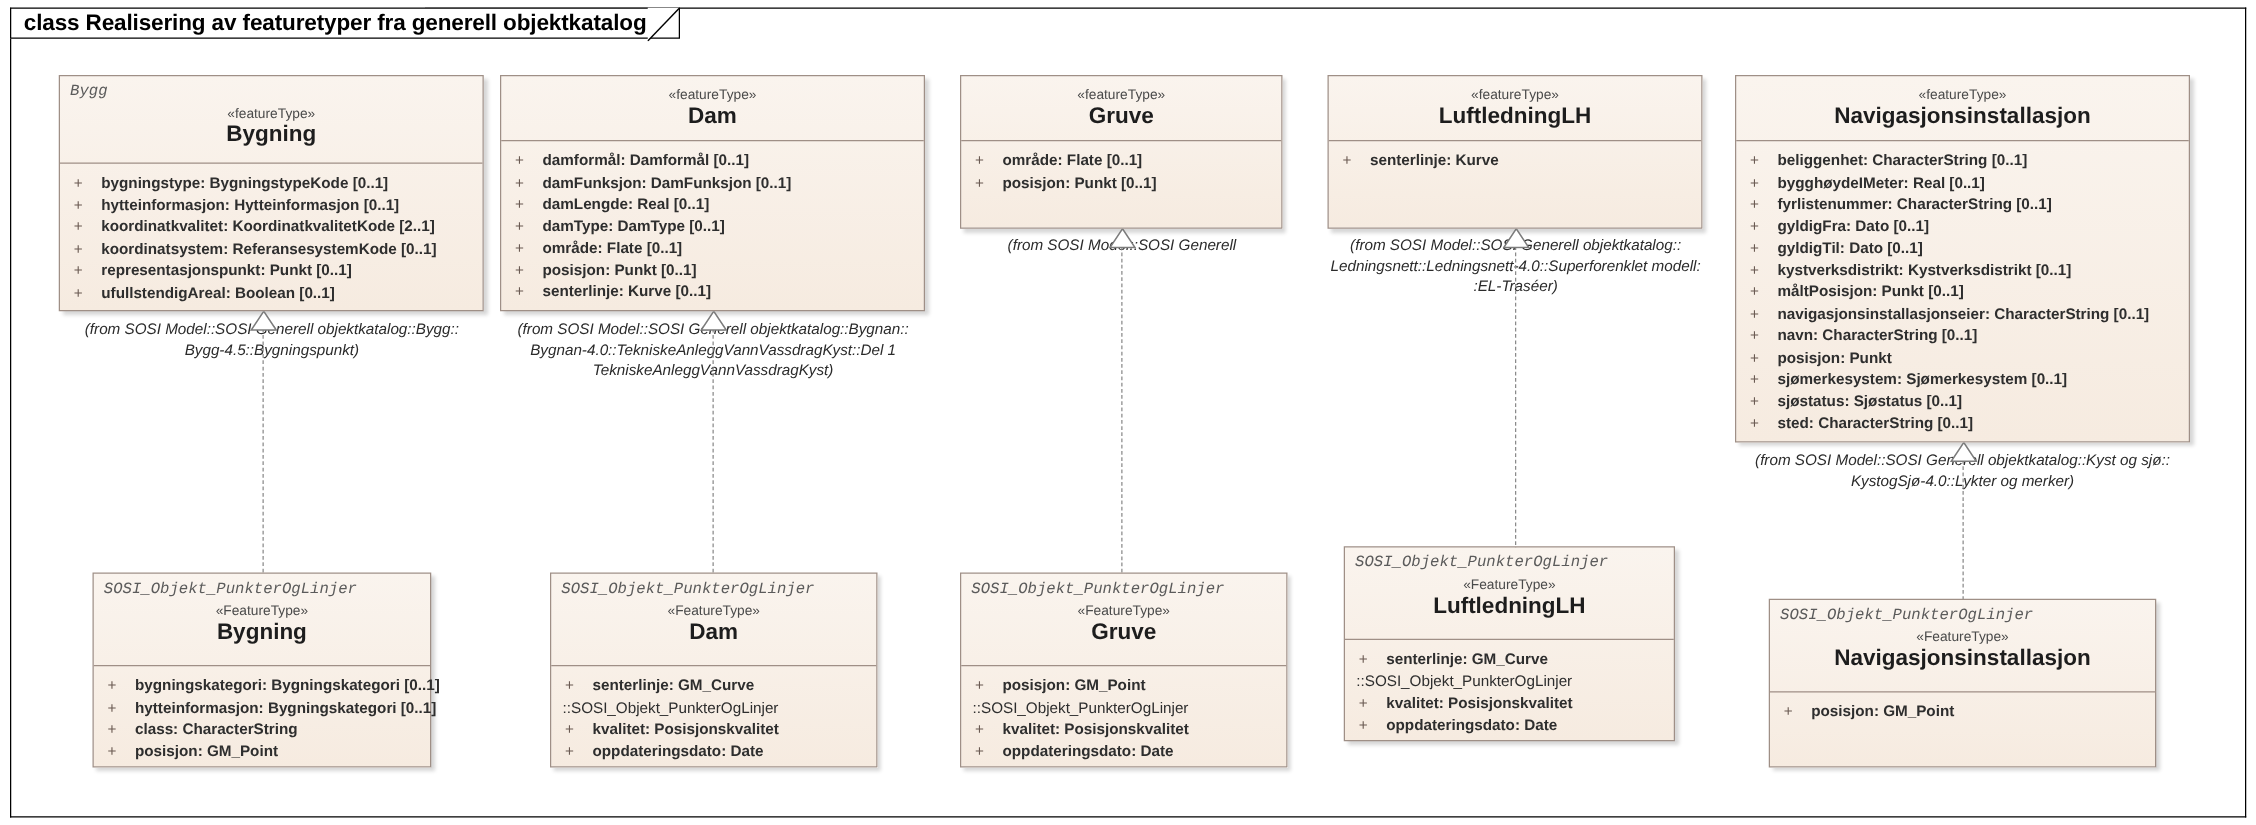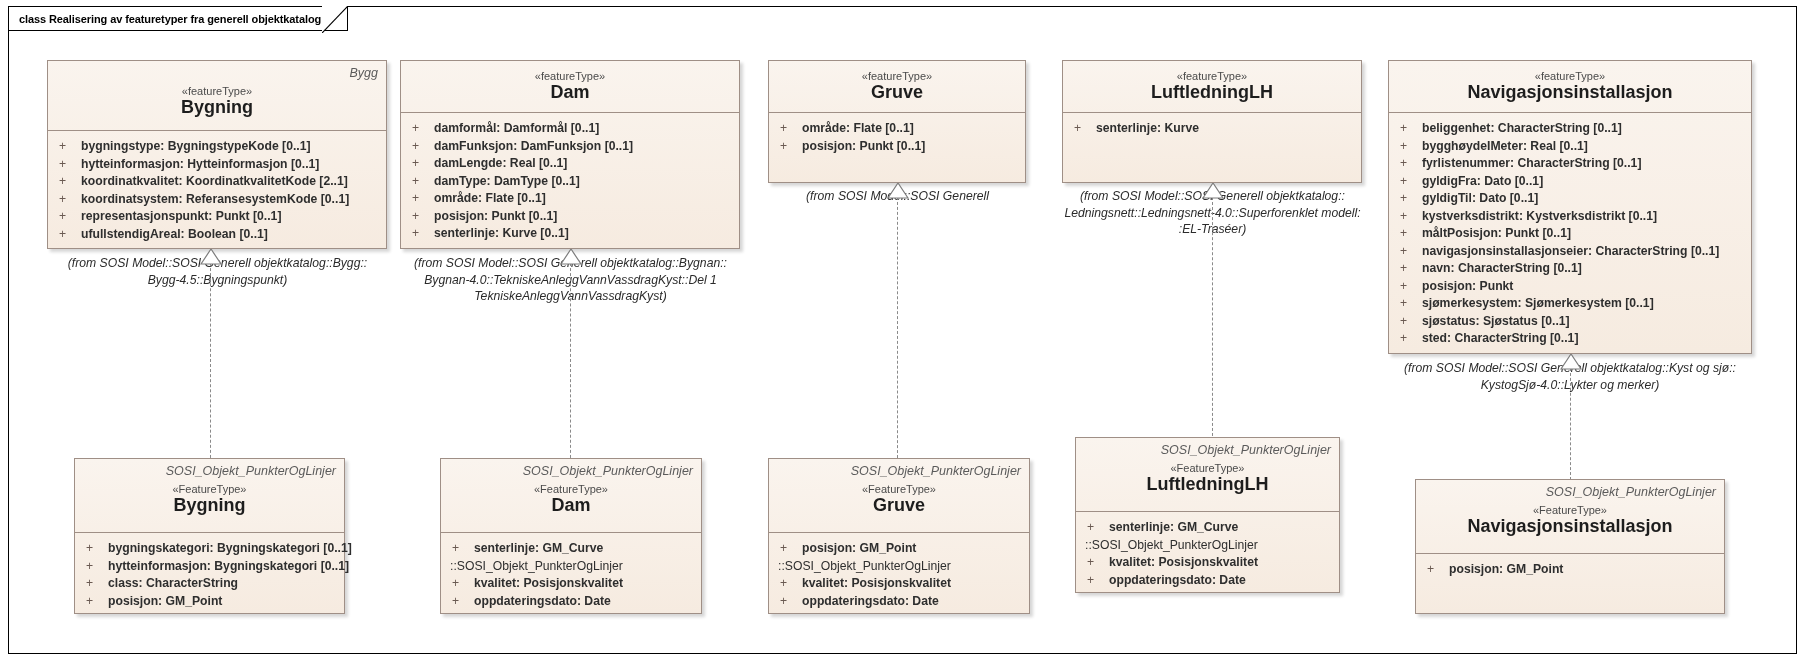--- a/index.html
+++ b/index.html
@@ -32,21 +32,21 @@
     left: 8px;
     top: 6px;
     height: 25px;
     box-sizing: border-box;
     border: 1px solid #000000;
     border-bottom: 1px solid #000000;
     background: #ffffff;
     padding: 0 26px 0 10px;
     display: flex;
     align-items: center;
-    font-size: 11px;
+    font-size: 18px;
     font-weight: bold;
     color: #000000;
     letter-spacing: -0.1px;
     z-index: 5;
   }
   #frame-tab-corner {
     position: absolute;
     right: -1px;
     top: -1px;
     width: 26px;
@@ -69,27 +69,28 @@
     background: linear-gradient(to bottom, #faf4ee 0%, #f6ebe0 100%);
     box-shadow: 3px 3px 3px rgba(0,0,0,0.16);
   }
   .uml-header {
     box-sizing: border-box;
     border-bottom: 1px solid #9f8f86;
     padding: 5px 8px 7px 8px;
     text-align: center;
   }
   .uml-corner-label {
-    text-align: right;
+    text-align: left;
     font-style: italic;
     font-size: 12.5px;
     color: #5b5b5b;
     line-height: 15px;
     margin-bottom: 2px;
     white-space: nowrap;
+    font-family: Liberation Mono, monospace;
   }
   .uml-stereotype {
     font-size: 11px;
     color: #4a4a4a;
     line-height: 16px;
   }
   .uml-name {
     font-size: 18px;
     font-weight: bold;
     color: #1d1d1d;

